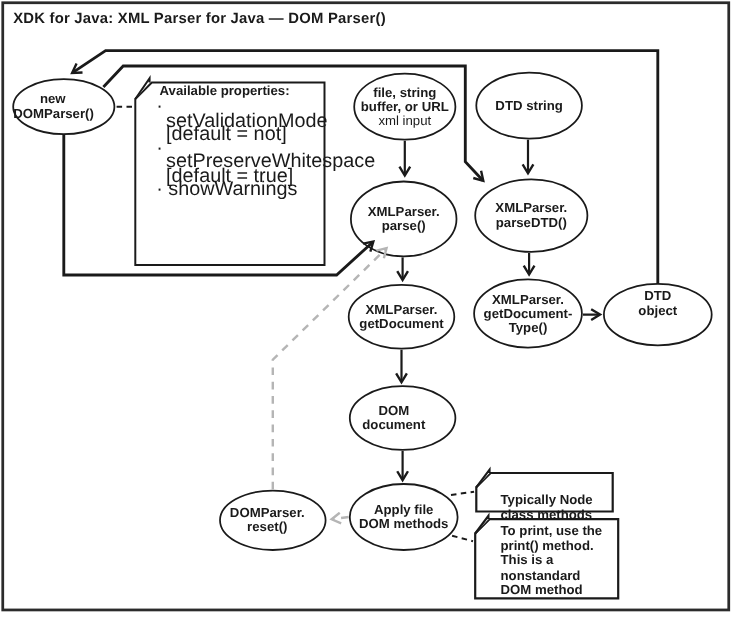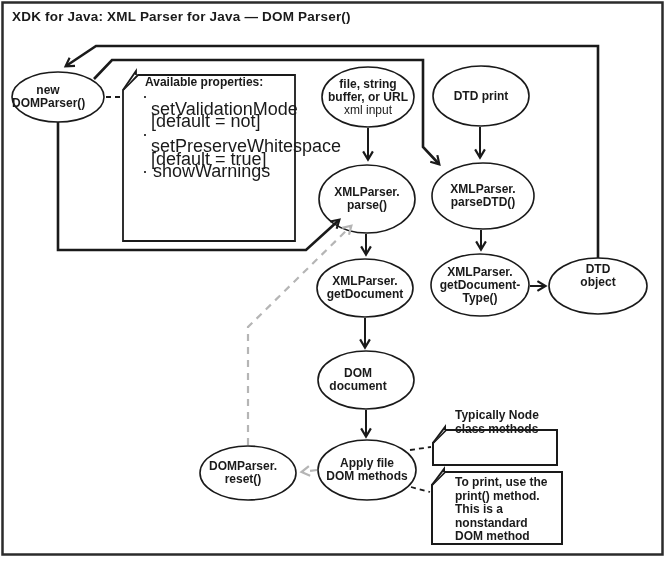--- a/index.html
+++ b/index.html
@@ -83,21 +83,21 @@
       <path d="M411,487 L430,492"></path>
     </g>
   </svg>
 
   <div class="txt page-title">XDK for Java: XML Parser for Java — DOM Parser()</div>
 
   <div class="txt lbl" style="left:12px;top:84px;width:72px;">new
 DOMParser()</div>
   <div class="txt lbl" style="left:320px;top:78px;width:96px;"><span>file, string
 buffer, or URL</span><span class="sub">xml input</span></div>
-  <div class="txt lbl" style="left:433px;top:90px;width:96px;">DTD print</div>
+  <div class="txt lbl" style="left:433px;top:90px;width:96px;">DTD string</div>
   <div class="txt lbl" style="left:319px;top:186px;width:96px;">XMLParser.
 parse()</div>
   <div class="txt lbl" style="left:432px;top:183px;width:102px;">XMLParser.
 parseDTD()</div>
   <div class="txt lbl" style="left:317px;top:275px;width:96px;">XMLParser.
 getDocument</div>
   <div class="txt lbl" style="left:431px;top:266px;width:98px;">XMLParser.
 getDocument-
 Type()</div>
   <div class="txt lbl" style="left:549px;top:263px;width:98px;">DTD
@@ -111,21 +111,21 @@
 
   <div class="txt prop-head">Available properties:</div>
   <div class="prop-items txt" style="white-space:normal;">
     <div class="prop-item">· setValidationMode
 [default = not]</div>
     <div class="prop-item">· setPreserveWhitespace
 [default = true]</div>
     <div class="prop-item">· showWarnings</div>
   </div>
 
-  <div class="txt note-txt" style="left:455px;top:409px;width:100px;">Typically Node
+  <div class="txt note-txt" style="left:455px;top:448px;width:100px;">Typically Node
 class methods</div>
   <div class="txt note-txt" style="left:455px;top:476px;width:106px;">To print, use the
 print() method.
 This is a
 nonstandard
 DOM method</div>
 
 </div>
 
 </body></html>

